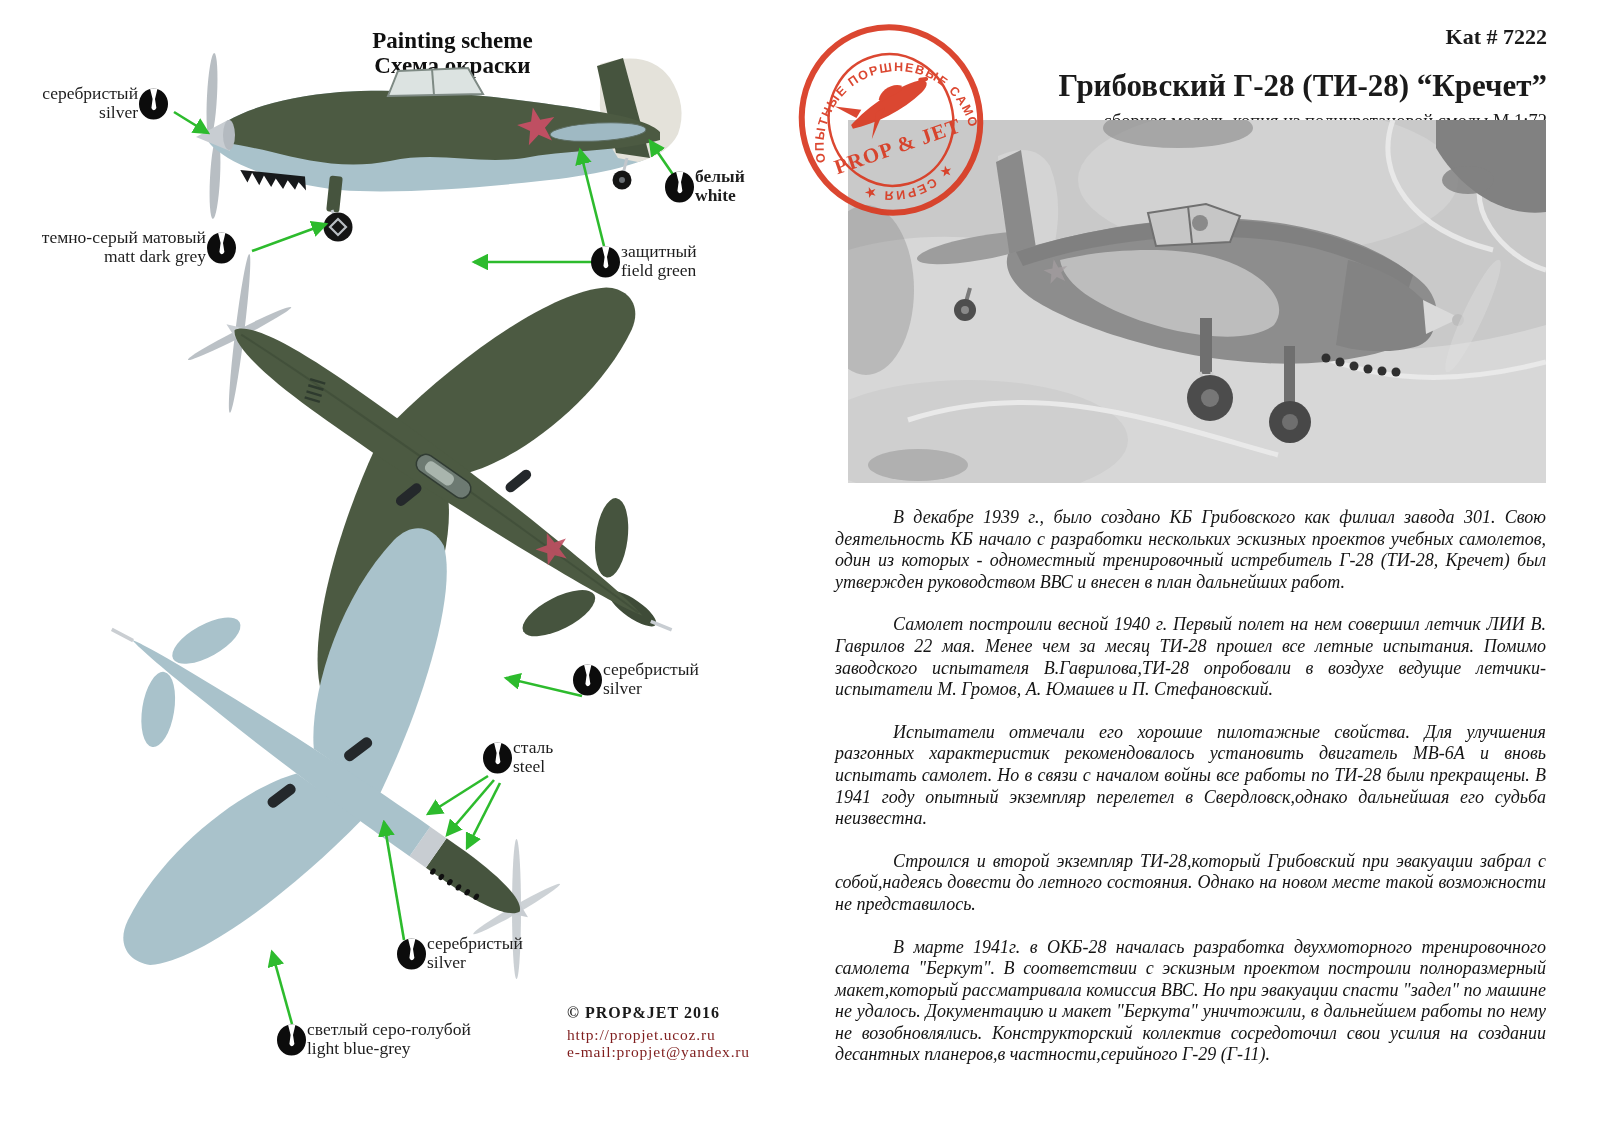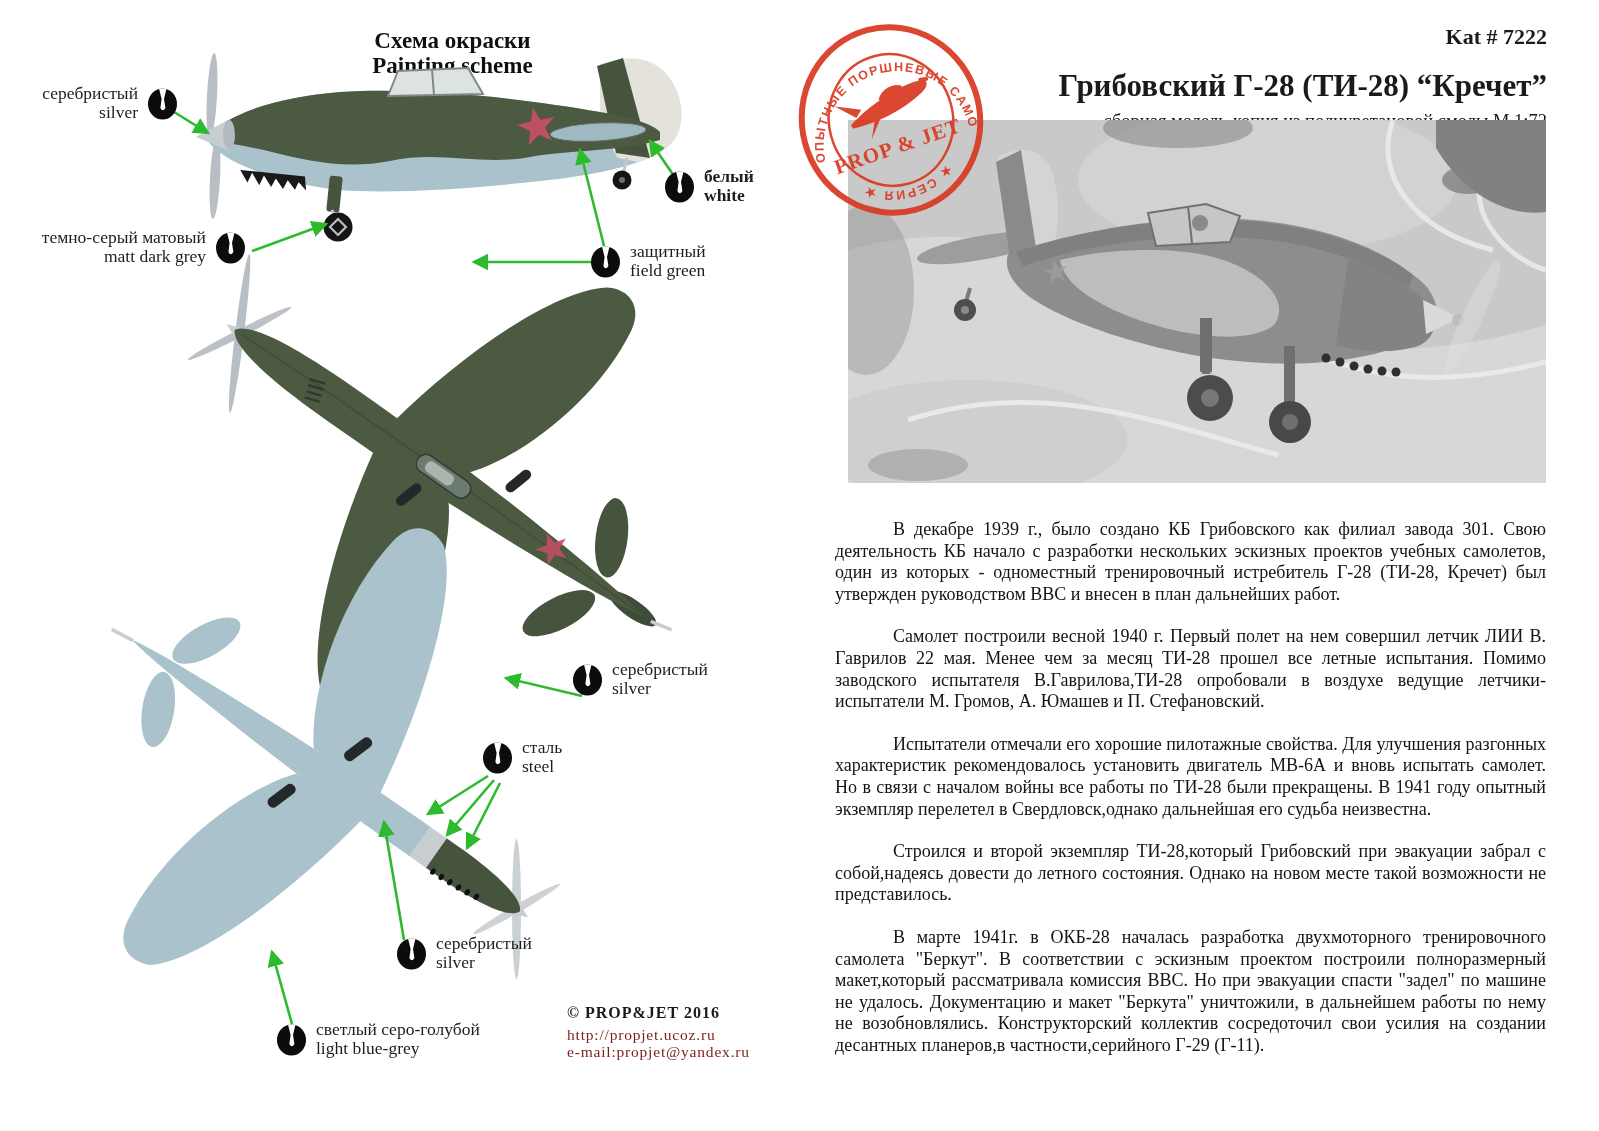--- a/index.html
+++ b/index.html
@@ -10,44 +10,44 @@
     --stamp-red:#d93a22; --text-black:#1a1a1a;
   }
   html,body{margin:0;padding:0;}
   body{width:1599px;height:1131px;background:#ffffff;position:relative;overflow:hidden;
        font-family:"Liberation Serif", serif;color:var(--text-black);}
   .abs{position:absolute;}
   
   #left-title{left:280px;top:28px;width:345px;text-align:center;font-weight:bold;
               font-size:23px;line-height:25px;color:#101010;}
   #left-art{left:0;top:0;}
-  .callout{position:absolute;display:flex;align-items:center;gap:9px;}
+  .callout{position:absolute;display:flex;align-items:center;gap:0;}
   .callout .txt{font-size:17.5px;line-height:19px;color:#1d1d1d;}
   .callout.tright .txt{text-align:right;}
   .callout .dropwrap{flex:0 0 auto;width:31px;height:35px;}
   #copyright{left:567px;top:1000px;line-height:17px;}
   #copyright .c1{font-size:16px;font-weight:bold;letter-spacing:1px;line-height:26px;}
   #copyright .c2,#copyright .c3{font-size:15.5px;letter-spacing:0.8px;color:#7f1d1d;}
   
   #right-head{left:835px;top:24px;width:712px;text-align:right;}
   #kat{font-size:22px;font-weight:bold;}
   #r-title{font-size:31px;font-weight:bold;margin-top:18px;}
   #r-sub{font-size:18.5px;margin-top:7px;}
   #photo{left:848px;top:120px;}
   #stamp{left:788px;top:16px;}
   #article{left:835px;top:507px;width:711px;font-size:18px;line-height:21.6px;
            text-align:justify;color:#141414;}
-  #article p{margin:12px 0 21px 0;text-indent:58px;}
+  #article p{margin:0 0 21px 0;text-indent:58px;font-style:italic;}
 </style>
 </head>
 <body>
 
 <div class="abs" id="left-title">
+  <div>Painting scheme</div>
   <div>Схема окраски</div>
-  <div>Painting scheme</div>
 </div>
 
 <svg class="abs" id="left-art" width="800" height="1131" viewBox="0 0 800 1131">
   <defs>
     <marker id="ah" viewBox="0 0 10 10" refX="8.5" refY="5" markerWidth="6.5" markerHeight="6.5" orient="auto-start-reverse">
       <path d="M0,0 L10,5 L0,10 Z" style="fill:var(--arrow-green)"></path>
     </marker>
   </defs>
 
   <g>

